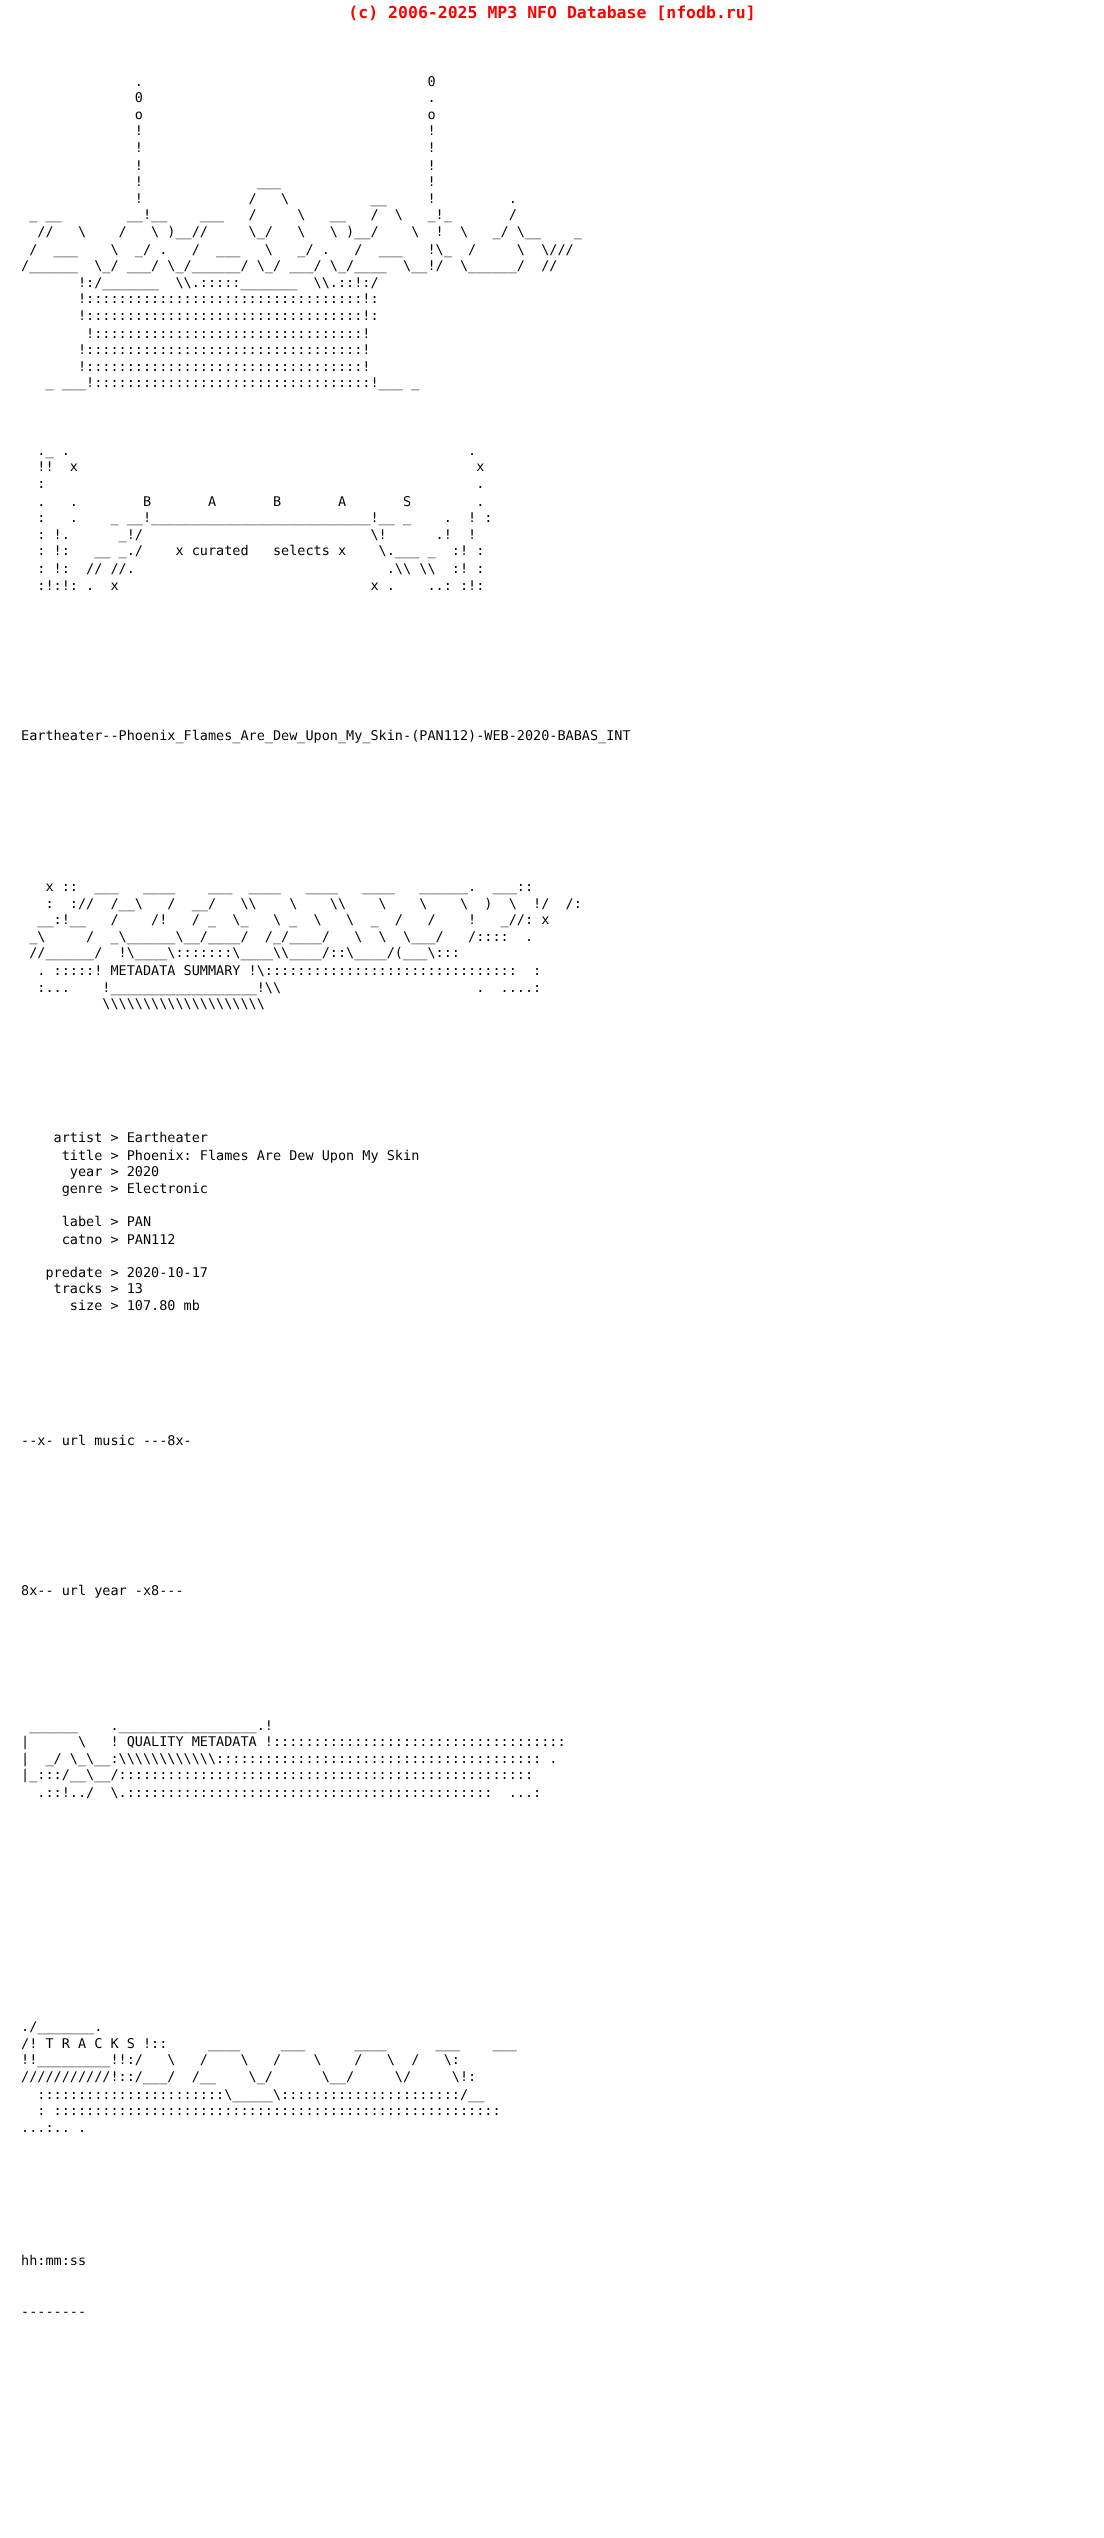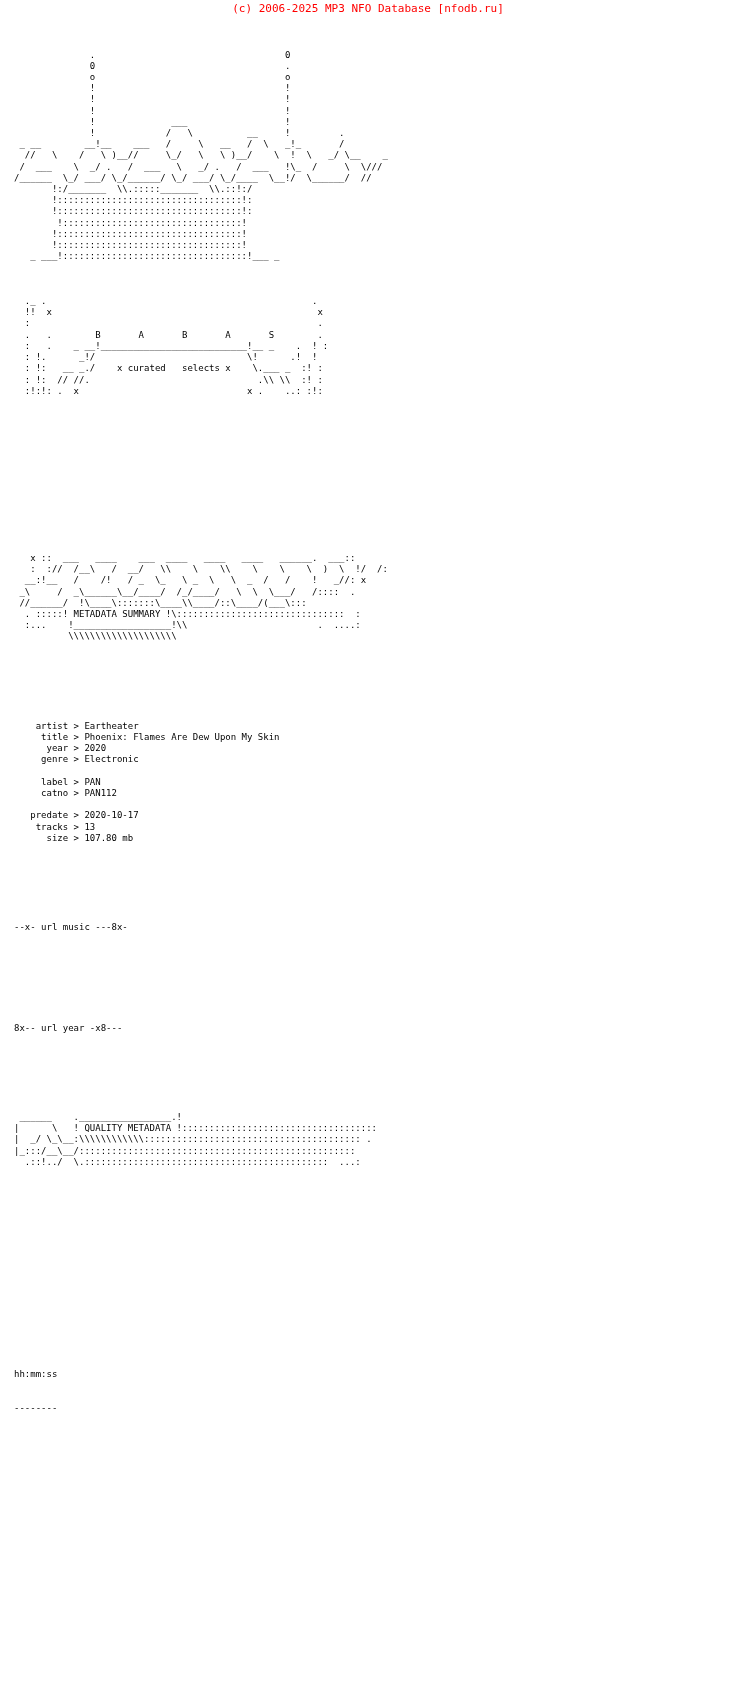--- a/index.html
+++ b/index.html
@@ -14,21 +14,21 @@
     font-family: "DejaVu Sans Mono", "Liberation Mono", monospace;
     color: #000000;
     -webkit-font-smoothing: none;
     font-smooth: never;
   }
   .nfo-header {
     text-align: center;
     color: #ff0000;
     font-family: "DejaVu Sans Mono", "Liberation Mono", monospace;
     font-size: 11px;
-    font-weight: normal;
+    font-weight: bold;
     line-height: 14px;
     padding-top: 2px;
     white-space: pre;
   }
   .nfo-body {
     font-family: "DejaVu Sans Mono", "Liberation Mono", monospace;
     font-size: 9px;
     line-height: 11.2px;
     letter-spacing: 0px;
     white-space: pre;
@@ -81,20 +81,21 @@
   :                                                     .
   .   .        B       A       B       A       S        .
   :   .    _ __!___________________________!__ _    .  ! :
   : !.      _!/                            \!      .!  !
   : !:   __ _./    x curated   selects x    \.___ _  :! :
   : !:  // //.                               .\\ \\  :! :
   :!:!: .  x                               x .    ..: :!:</pre>
 
     <div class="spacer-md"></div>
 
+    <pre class="block">Eartheater--Phoenix_Flames_Are_Dew_Upon_My_Skin-(PAN112)-WEB-2020-BABAS_INT</pre>
 
     <div class="spacer-md"></div>
 
     <pre class="block">   x ::  ___   ____    ___  ____   ____   ____   ______.  ___::
    :  ://  /__\   /  __/   \\    \    \\    \    \    \  )  \  !/  /:
   __:!__   /    /!   / _  \_   \ _  \   \  _  /   /    !   _//: x
  _\     /  _\______\__/____/  /_/____/   \  \  \___/   /::::  .
  //______/  !\____\:::::::\____\\____/::\____/(___\:::
   . :::::! METADATA SUMMARY !\:::::::::::::::::::::::::::::::  :
   :...    !__________________!\\                        .  ....:
@@ -127,20 +128,27 @@
 |      \   ! QUALITY METADATA !::::::::::::::::::::::::::::::::::::
 |  _/ \_\__:\\\\\\\\\\\\:::::::::::::::::::::::::::::::::::::::: .
 |_:::/__\__/:::::::::::::::::::::::::::::::::::::::::::::::::::
   .::!../  \.:::::::::::::::::::::::::::::::::::::::::::::  ...:</pre>
 
     <div class="spacer-sm"></div>
 
 
     <div class="spacer-md"></div>
 
+    <pre class="block">./_______.
+/! T R A C K S !::     ____     ___      ____      ___    ___
+!!_________!!:/   \   /    \   /    \    /   \  /   \:
+///////////!::/___/  /__    \_/      \__/     \/     \!:
+  :::::::::::::::::::::::\_____\::::::::::::::::::::::/__
+  : :::::::::::::::::::::::::::::::::::::::::::::::::::::::
+...:.. .</pre>
 
     <div class="spacer-sm"></div>
 
     <pre class="block">hh:mm:ss</pre>
     <pre class="block">--------</pre>
 
     <div class="spacer-sm"></div>
 
     
 

